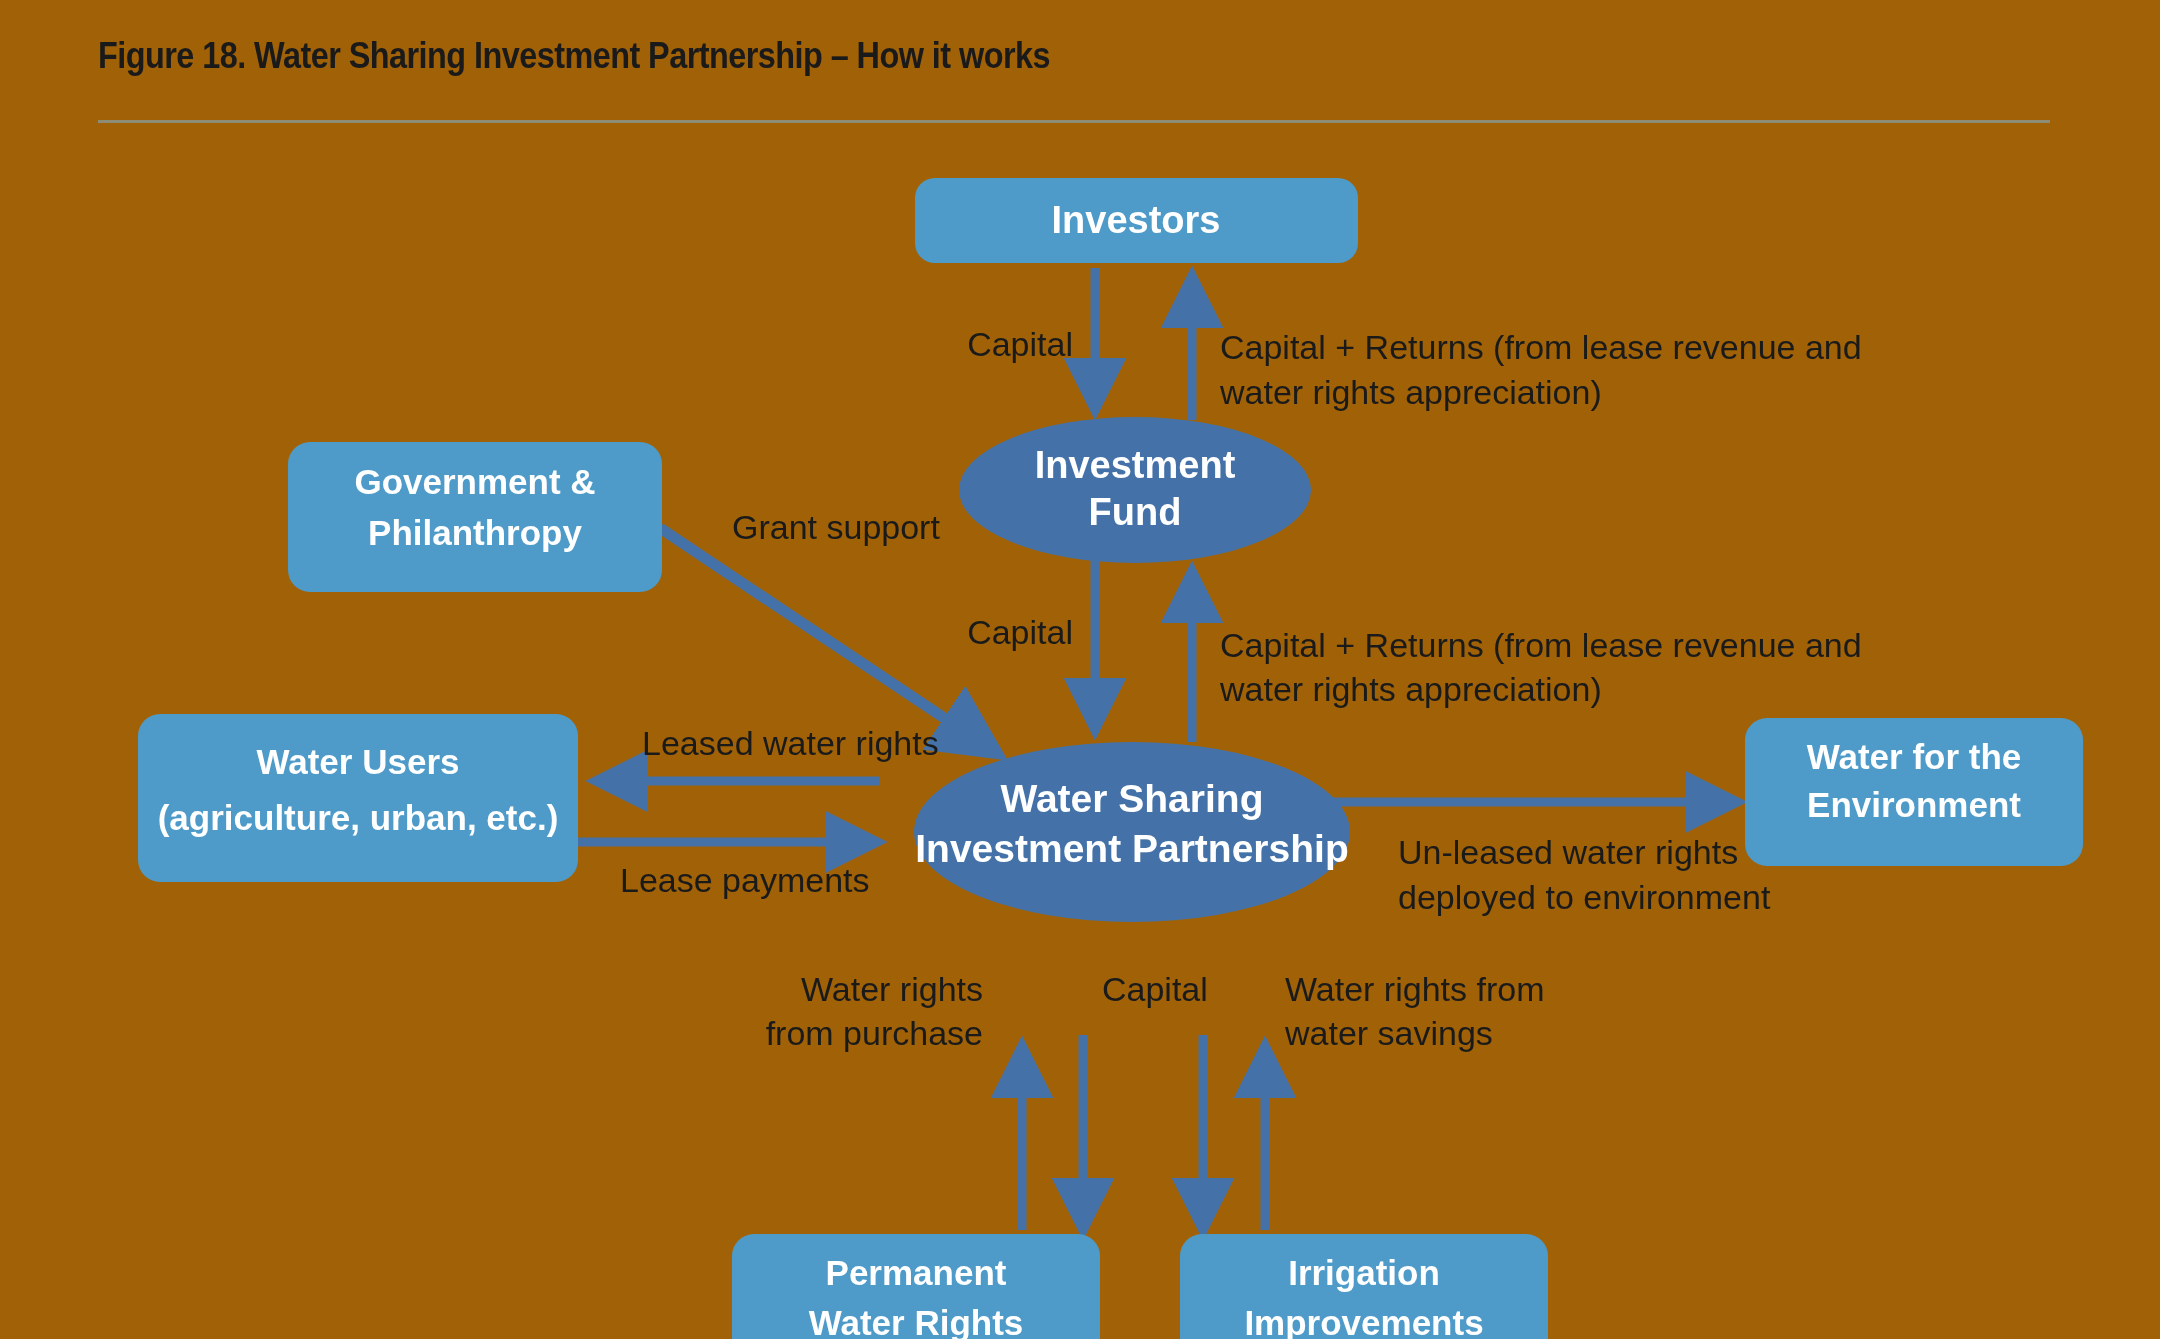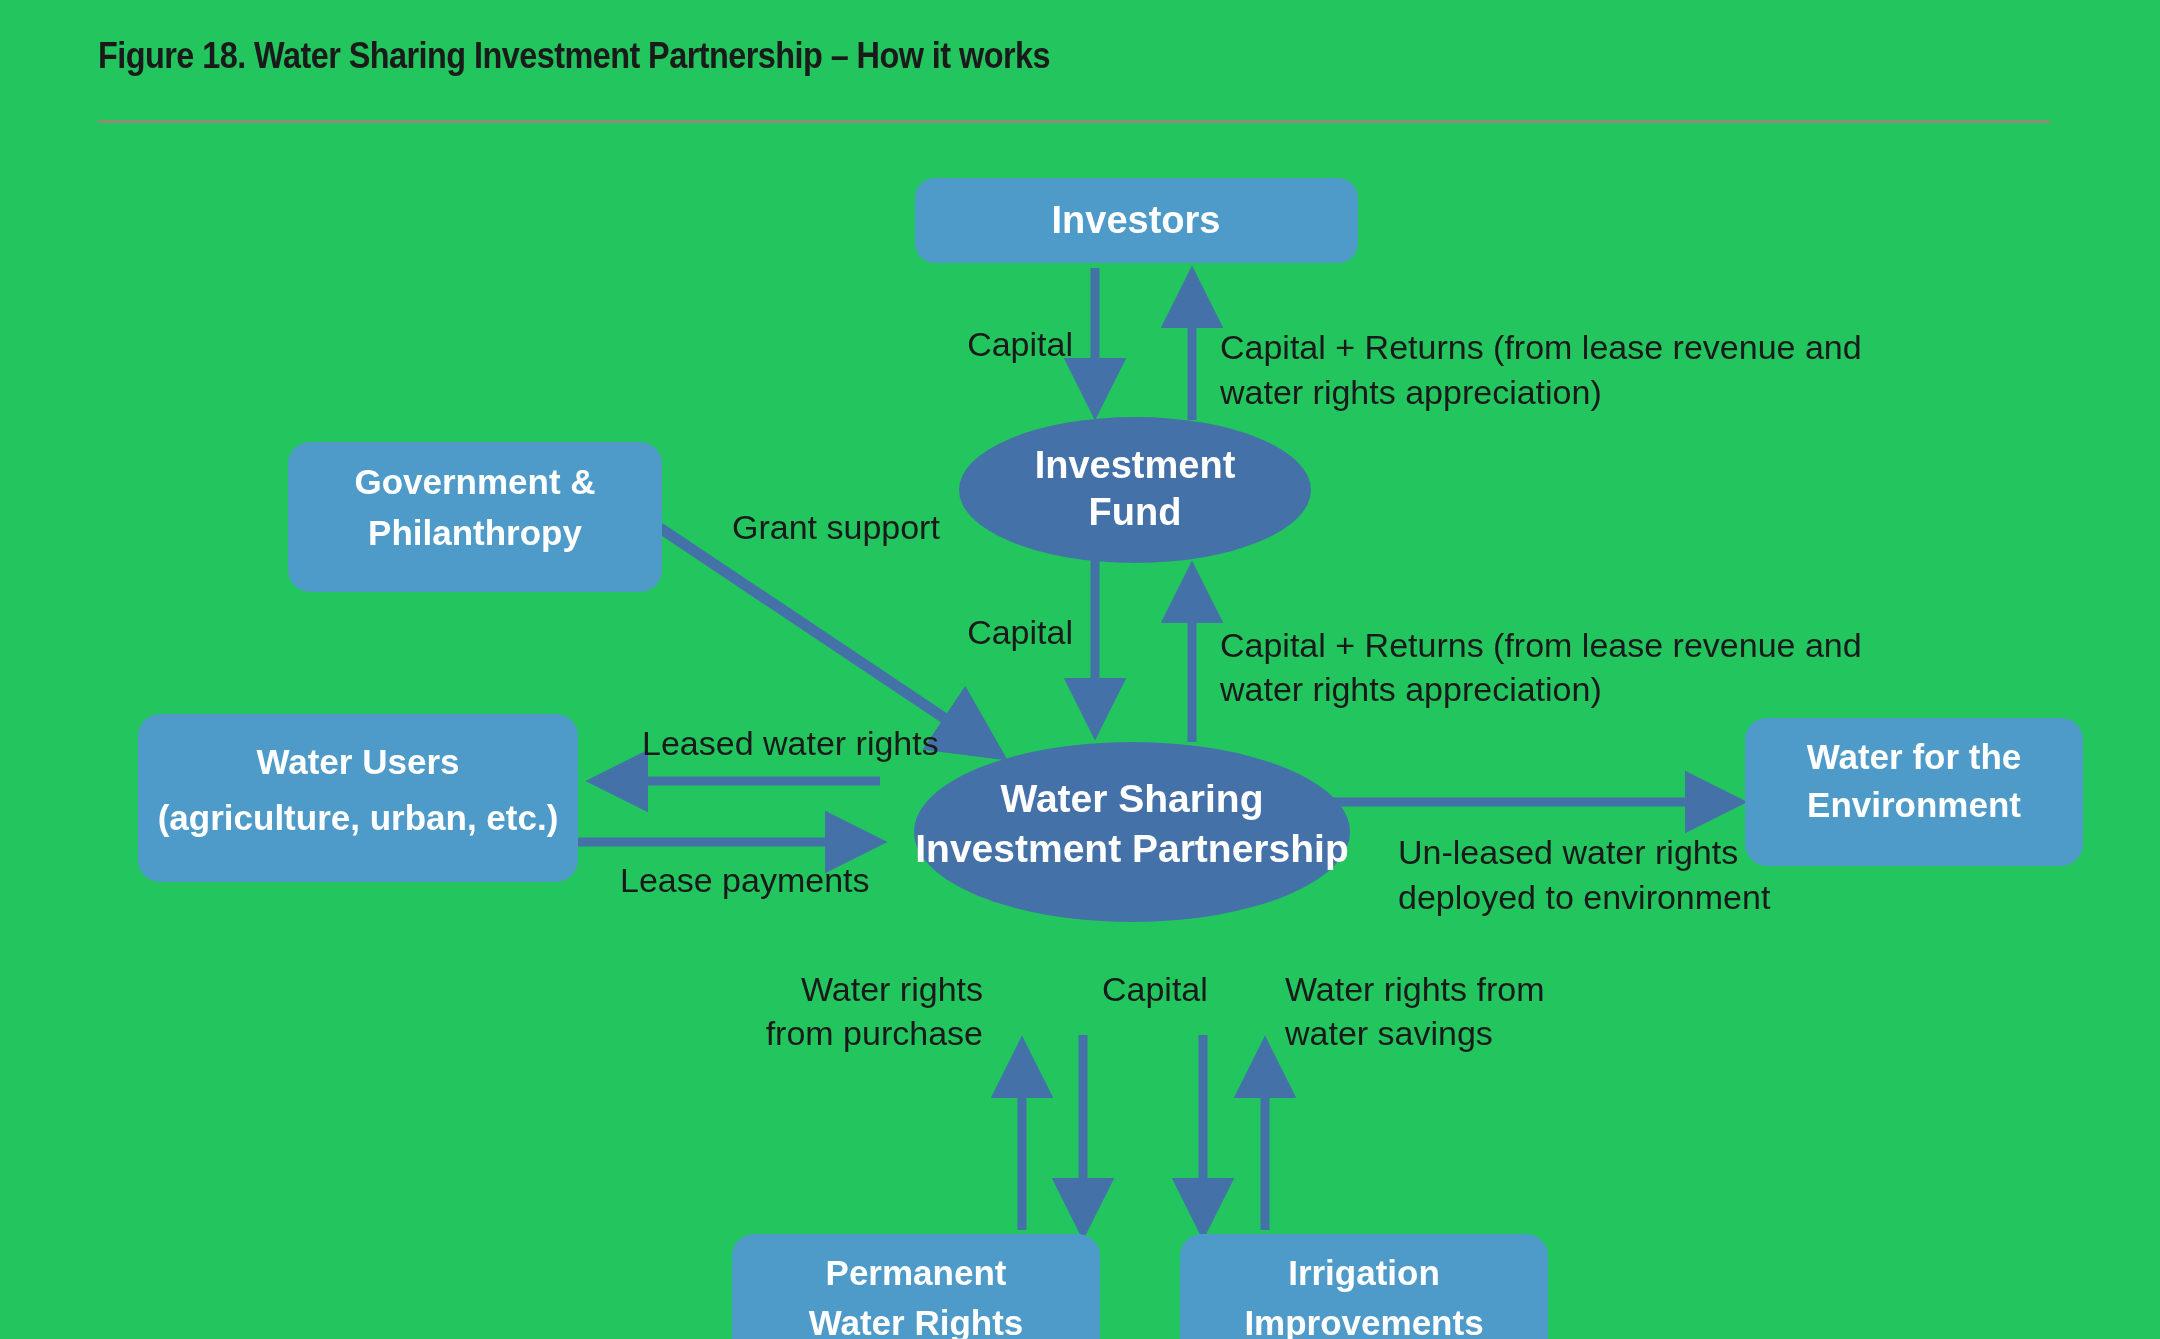--- a/index.html
+++ b/index.html
@@ -1,18 +1,18 @@
 <!DOCTYPE html>
 <html><head>
 <meta charset="utf-8">
 <style>
   html,body{margin:0;padding:0;background:#ffffff;}
   body{width:2160px;height:1339px;overflow:hidden;
        font-family:"Liberation Sans",sans-serif;}
-  .page{position:relative;width:2160px;height:1339px;background:#22c55e;}
+  .page{position:relative;width:2160px;height:1339px;background:#a16207;}
 
   .fig-title{
     position:absolute; left:98px; top:35px;
     font-family:"Liberation Sans",sans-serif;
     font-weight:bold; font-size:36px; color:#1a1a1a;
     letter-spacing:-0.6px; white-space:nowrap;
     transform:scaleX(0.90); transform-origin:left top;
   }
   .rule{
     position:absolute; left:98px; top:120px; width:1952px; height:3px;

